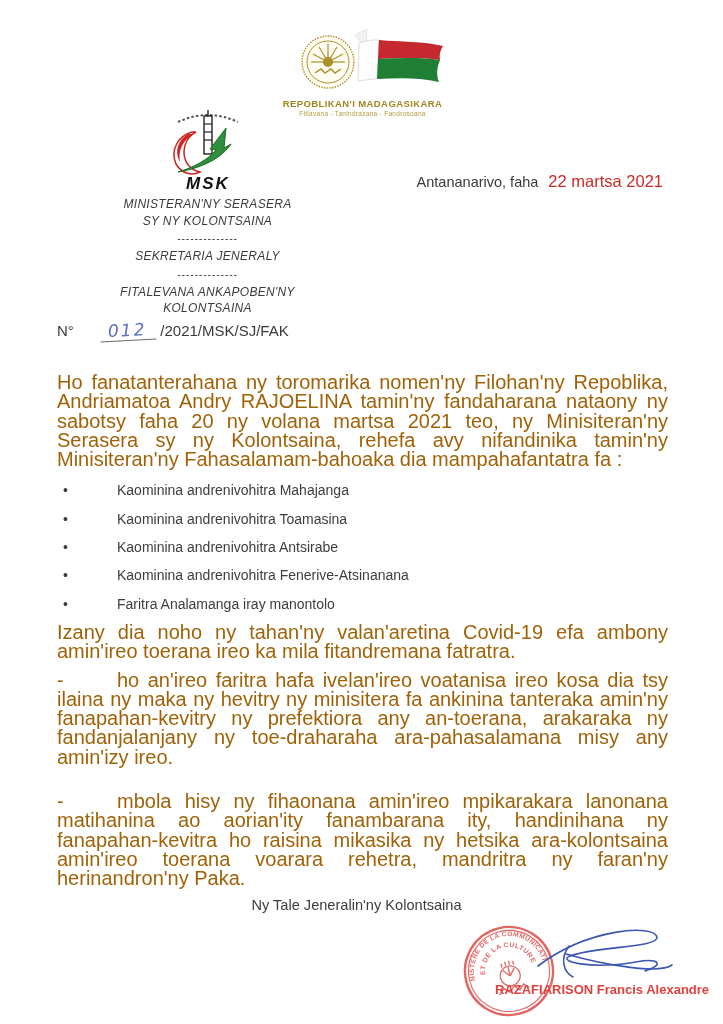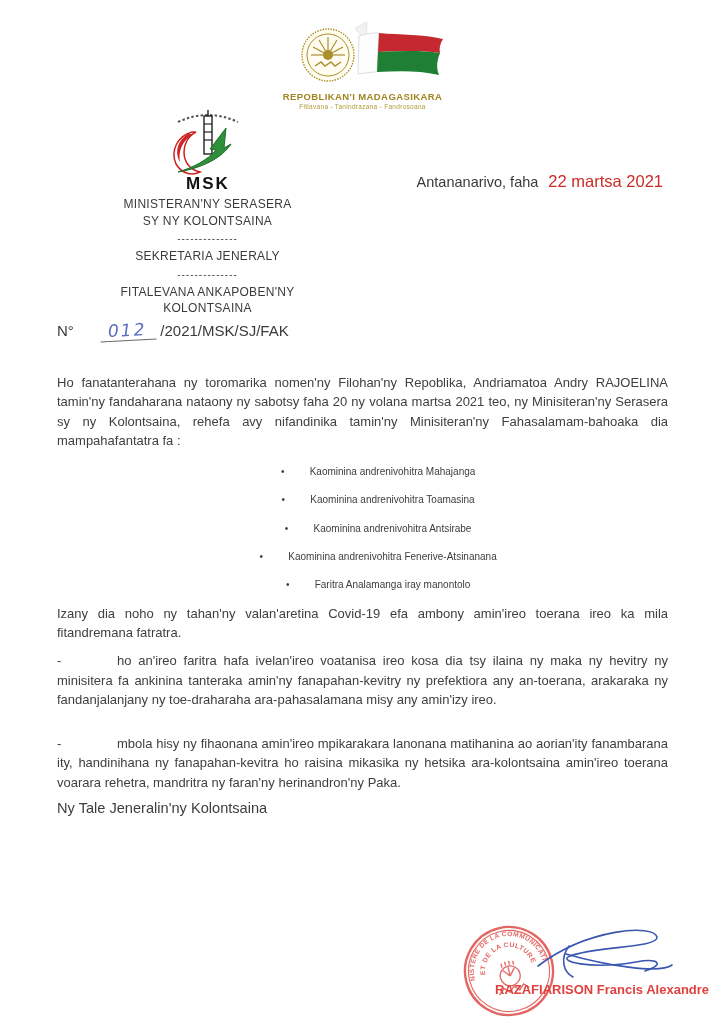--- a/index.html
+++ b/index.html
@@ -7,26 +7,26 @@
   .page {
     position: relative;
     width: 723px; height: 1024px;
     background: #ffffff;
     font-family: "Liberation Sans", sans-serif;
     color: #3b3b3b;
     overflow: hidden;
   }
 
   
-  .emblem-wrap { position:absolute; left:275px; top:20px; width:175px; text-align:center; }
+  .emblem-wrap { position:absolute; left:275px; top:27px; width:175px; text-align:center; }
   .emblem-country { font-size:9.5px; font-weight:bold; color:#a08520; letter-spacing:.4px; margin-top:1px; }
   .emblem-motto   { font-size:6.5px; color:#b09a3a; letter-spacing:.3px; margin-top:1px; }
 
   
-  .msk-wrap { position:absolute; left:85px; top:106px; width:245px; text-align:center; }
+  .msk-wrap { position:absolute; left:85px; top:106px; width:245px; text-align:center;font-style:italic; }
   .ministry-line  { font-size:12px; color:#3a3a3a; line-height:16.5px; letter-spacing:.3px; }
   .divider-line   { font-size:10px; color:#4a4a4a; letter-spacing:1px; line-height:13px; margin:3px 0; }
 
   
   .dateline { position:absolute; top:172px; right:60px; white-space:nowrap; }
   .dateline .place { font-size:14.5px; color:#3a3a3a; }
   .dateline .date  { font-size:16.5px; margin-left:10px; }
 
   
   .content { position:absolute; left:57px; top:320px; width:611px; }
@@ -38,27 +38,27 @@
     font-style:italic; font-size:17px;
     color:#5a6fc0;
     border-bottom:1.5px solid #6b6b6b;
     padding:0 10px 0 8px;
     margin:0 4px 0 26px;
     transform:rotate(-3deg);
     letter-spacing:2px;
   }
   .doc-title { text-align:center; font-size:17px; font-weight:bold; letter-spacing:.8px; color:#2f2f2f; margin:0 0 40px 0; }
 
-  .para { font-size:13px; line-height:19.3px; text-align:justify; color:#404040; margin:0 0 8px 0; }
+  .para { font-size:20px; line-height:19.3px; text-align:justify; color:#a16207; margin:0 0 8px 0; }
   .hang { display:inline-block; width:60px; }
-  .bullet-row { font-size:10px; line-height:19.3px; color:#3d3d3d; margin:0 0 9px 0;text-align:center; }
+  .bullet-row { font-size:14px; line-height:19.3px; color:#3d3d3d; margin:0 0 9px 0; }
   .bullet-row .hang { width:60px; padding-left:6px; }
   .spacer-sm { height:4px; }
 
-  .signoff { font-size:14.6px; color:#3d3d3d; text-align:left; padding-right:12px; margin-top:4px; }
+  .signoff { font-size:14.6px; color:#3d3d3d; text-align:center; padding-right:12px; margin-top:4px; }
 
   
   .stamp-wrap { position:absolute; left:448px; top:920px; width:275px; height:104px; }
 </style>
 </head>
 <body>
 
 <div class="page">
 
   <div class="emblem-wrap">

